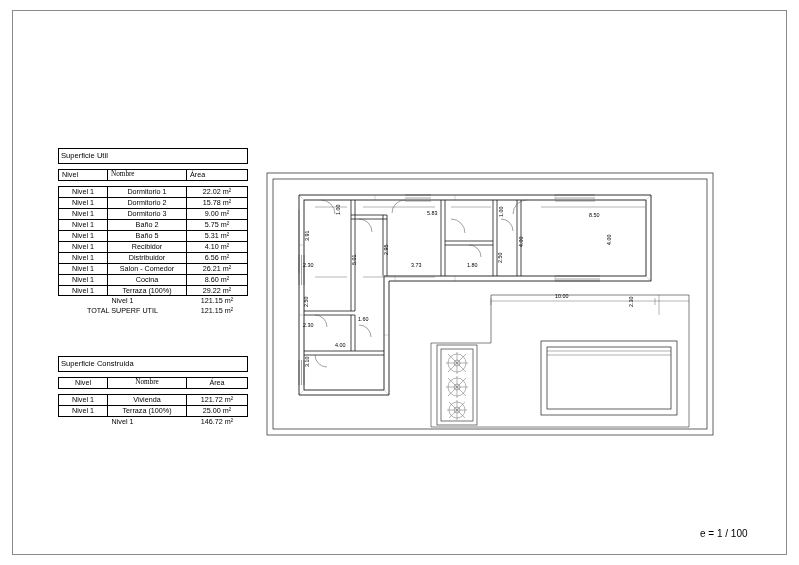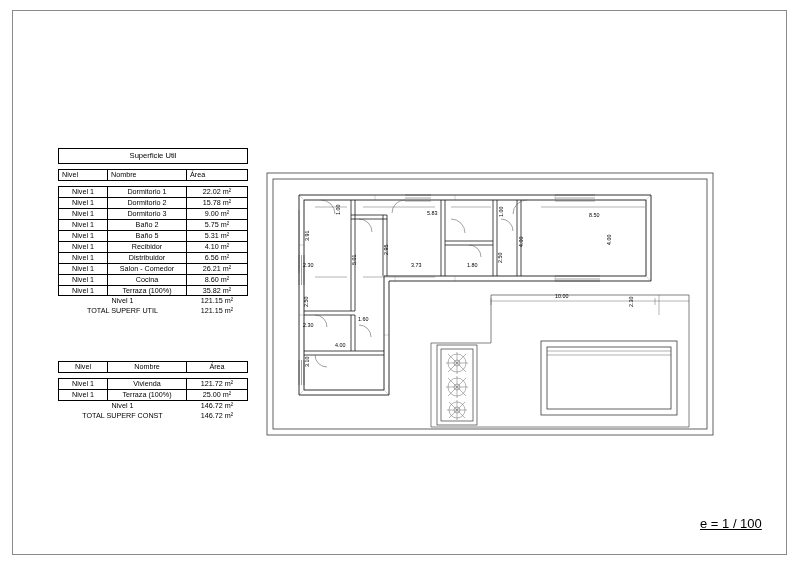--- a/index.html
+++ b/index.html
@@ -38,21 +38,21 @@
     background: #ffffff;
   }
   .sched td, .sched th {
     border: 0.6px solid #000000;
     padding: 1px 3px;
     font-weight: normal;
     text-align: center;
     white-space: nowrap;
   }
   .sched .title-cell {
-    text-align: center;
+    text-align: left;
     font-size: 7.6px;
     padding: 3px 2px;
   }
   .sched .hdr td {
     text-align: left;
   }
   .sched .hdr td.c {
     text-align: center;
   }
   .sched .spacer td {
@@ -61,38 +61,37 @@
     padding: 0;
   }
   .sched .total td {
     border: none;
     padding-top: 1px;
   }
   .sched .total td.lbl {
     font-size: 7.2px;
   }
   .col-nivel { width: 42px; }
-  .col-nombre { width: 72px; }
+  .col-nombre { width: 72px; font-family: Liberation Serif, serif; }
   .col-area { width: 54px; }
 
   #table-util { left: 58px; top: 148px; }
   #table-const { left: 58px; top: 356px; }
 
   
   #plan {
     position: absolute;
     left: 255px;
     top: 155px;
   }
   #scale-note {
     position: absolute;
     left: 700px;
-    top: 516px;
-    font-size: 13px;
-    text-decoration: underline;
+    top: 528px;
+    font-size: 10px;
   }
   .dimtext {
     font-size: 5.4px;
     fill: #000000;
     font-family: "Liberation Sans", sans-serif;
   }
 </style>
 </head>
 <body>
 
@@ -157,35 +156,38 @@
         <td>26.21 m²</td>
       </tr>
       <tr>
         <td>Nivel 1</td>
         <td>Cocina</td>
         <td>8.60 m²</td>
       </tr>
       <tr>
         <td>Nivel 1</td>
         <td>Terraza (100%)</td>
-        <td>35.82 m²</td>
+        <td>29.22 m²</td>
       </tr>
       <tr class="total">
         <td class="lbl" colspan="2">Nivel 1</td>
         <td>121.15 m²</td>
       </tr>
       <tr class="total">
         <td class="lbl" colspan="2">TOTAL SUPERF UTIL</td>
         <td>121.15 m²</td>
       </tr>
     </tbody>
   </table>
 
   <table class="sched" id="table-const">
     <tbody>
+      <tr>
+        <td class="title-cell" colspan="3">Superficie Construida</td>
+      </tr>
       <tr class="spacer">
           <td colspan="3" style="border:none"></td>
         </tr>
       <tr class="hdr">
         <td class="col-nivel c">Nivel</td>
         <td class="col-nombre c">Nombre</td>
         <td class="col-area c">Área</td>
       </tr>
       <tr class="spacer">
           <td colspan="3" style="border:none"></td>
@@ -195,24 +197,20 @@
         <td>Vivienda</td>
         <td>121.72 m²</td>
       </tr>
       <tr>
         <td>Nivel 1</td>
         <td>Terraza (100%)</td>
         <td>25.00 m²</td>
       </tr>
       <tr class="total">
         <td class="lbl" colspan="2">Nivel 1</td>
-        <td>146.72 m²</td>
-      </tr>
-      <tr class="total">
-        <td class="lbl" colspan="2">TOTAL SUPERF CONST</td>
         <td>146.72 m²</td>
       </tr>
     </tbody>
   </table>
 
   <svg id="plan" width="470" height="300" viewBox="0 0 470 300">
 
     <g fill="none" stroke="#3a3a3a" stroke-width="0.8">
       <rect x="12" y="18" width="446" height="262"></rect>
       <rect x="18" y="24" width="434" height="250"></rect>

